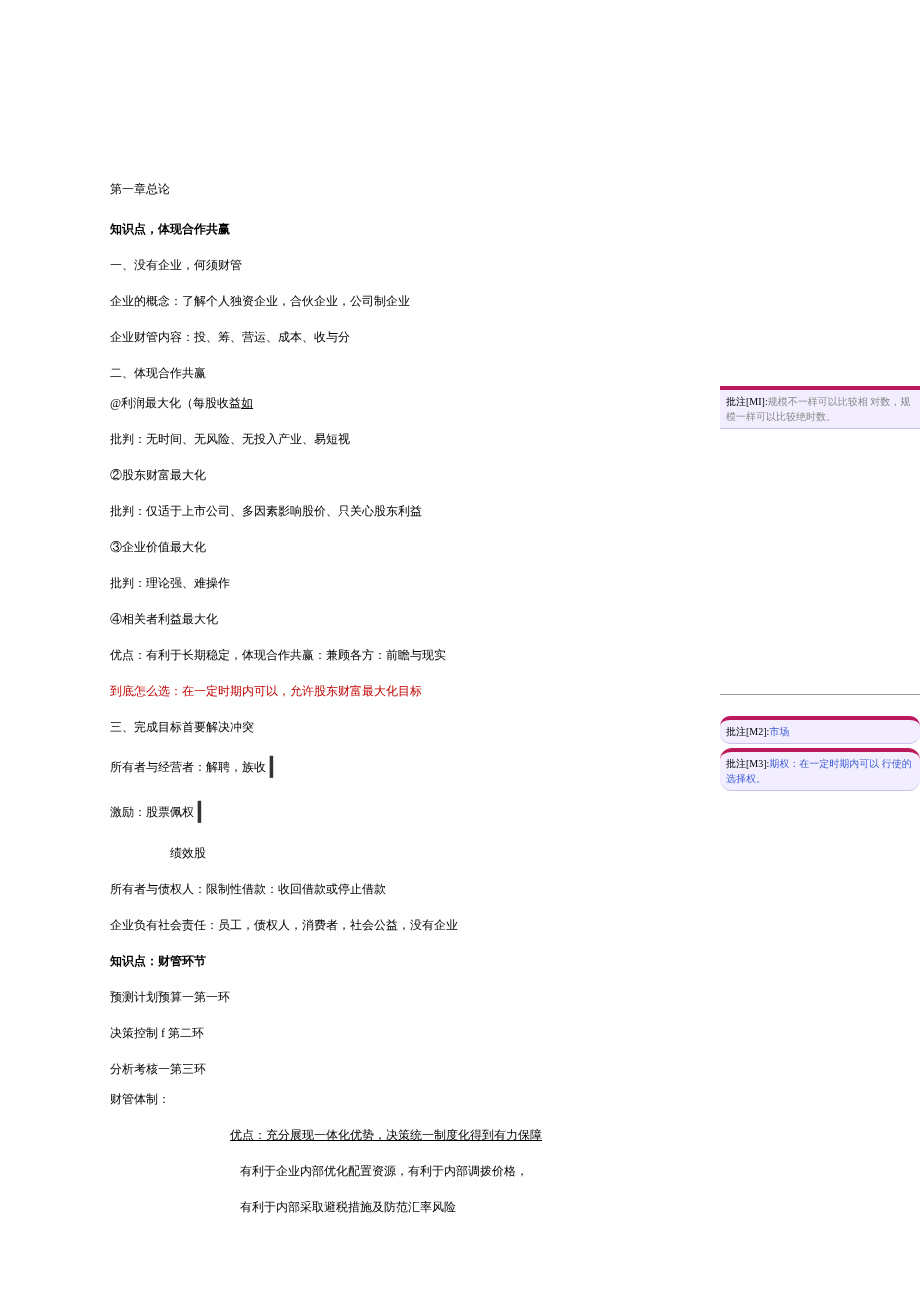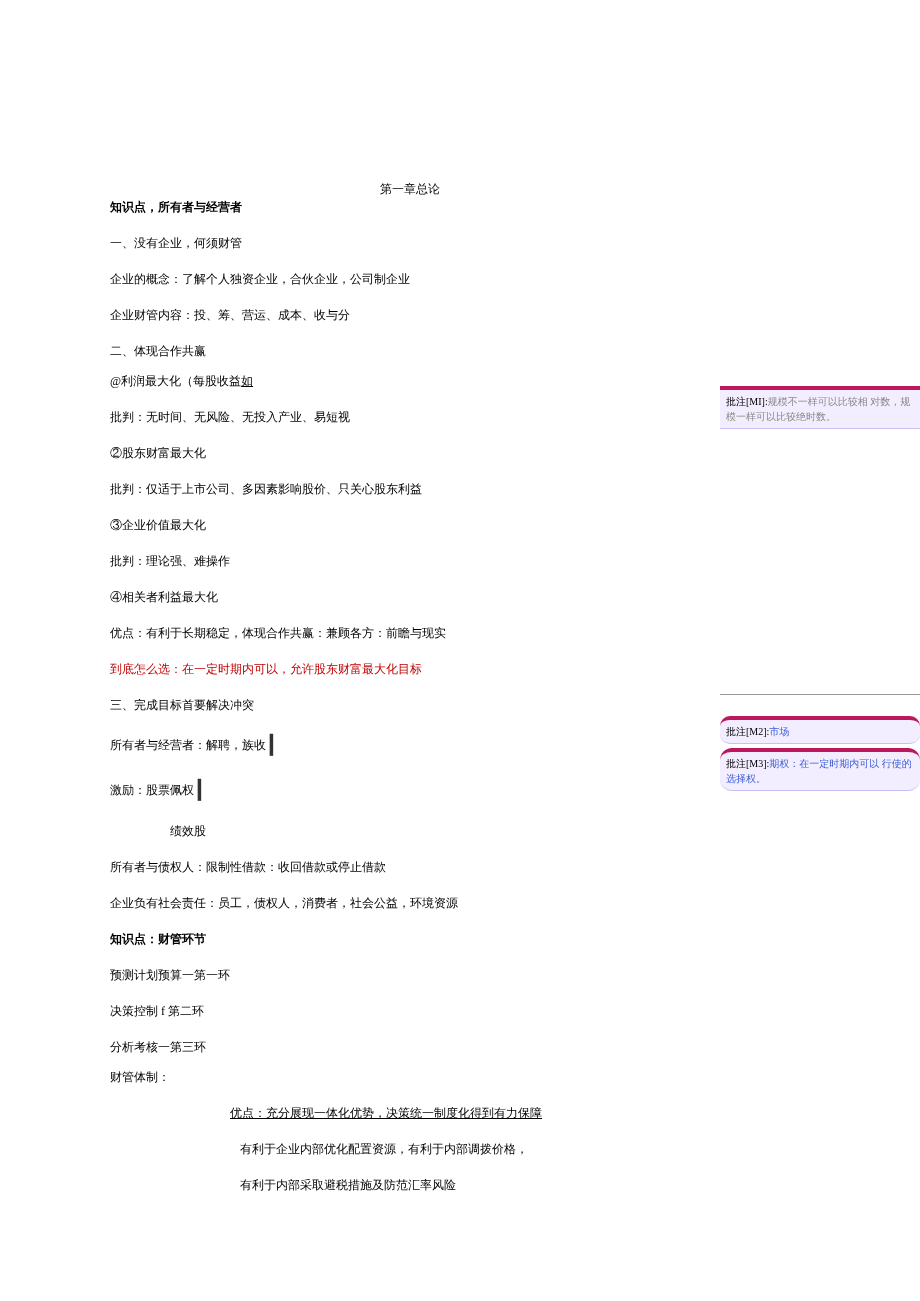--- a/index.html
+++ b/index.html
@@ -11,21 +11,21 @@
     background: #fff;
     width: 920px;
     position: relative;
   }
   .page {
     padding: 180px 40px 60px 110px;
     width: 600px;
     line-height: 1.5;
   }
   .title {
-    text-align: center;
+    margin-bottom: 22px;
     font-size: 12px;
   }
   .bold {
     font-weight: bold;
   }
   .para {
     margin: 0 0 18px 0;
     font-size: 12px;
   }
   .para-tight {
@@ -82,21 +82,21 @@
     text-decoration: underline;
   }
 </style>
 </head>
 <body>
 
 <div class="page">
 
   <div class="title">第一章总论</div>
 
-  <div class="para bold">知识点，所有者与经营者</div>
+  <div class="para bold">知识点，体现合作共赢</div>
 
   <div class="para">一、没有企业，何须财管</div>
   <div class="para">企业的概念：了解个人独资企业，合伙企业，公司制企业</div>
   <div class="para">企业财管内容：投、筹、营运、成本、收与分</div>
   <div class="para-tight">二、体现合作共赢</div>
 
   <div class="para">
     <span>@利润最大化（每股收益</span><span class="underline">如</span>
   </div>
 
@@ -113,21 +113,21 @@
   <div class="para">
     <span>所有者与经营者：解聘，族收</span><span class="cursor">┃</span>
   </div>
 
   <div class="para">
     <span>激励：股票佩权</span><span class="cursor">┃</span>
   </div>
 
   <div class="para indent1">绩效股</div>
   <div class="para">所有者与债权人：限制性借款：收回借款或停止借款</div>
-  <div class="para">企业负有社会责任：员工，债权人，消费者，社会公益，环境资源</div>
+  <div class="para">企业负有社会责任：员工，债权人，消费者，社会公益，没有企业</div>
 
   <div class="para bold">知识点：财管环节</div>
 
   <div class="para">预测计划预算一第一环</div>
   <div class="para">决策控制 f 第二环</div>
   <div class="para-tight">分析考核一第三环</div>
   <div class="para">财管体制：</div>
 
   <div class="para indent2">优点：充分展现一体化优势，决策统一制度化得到有力保障</div>
   <div class="para indent3">有利于企业内部优化配置资源，有利于内部调拨价格，</div>

